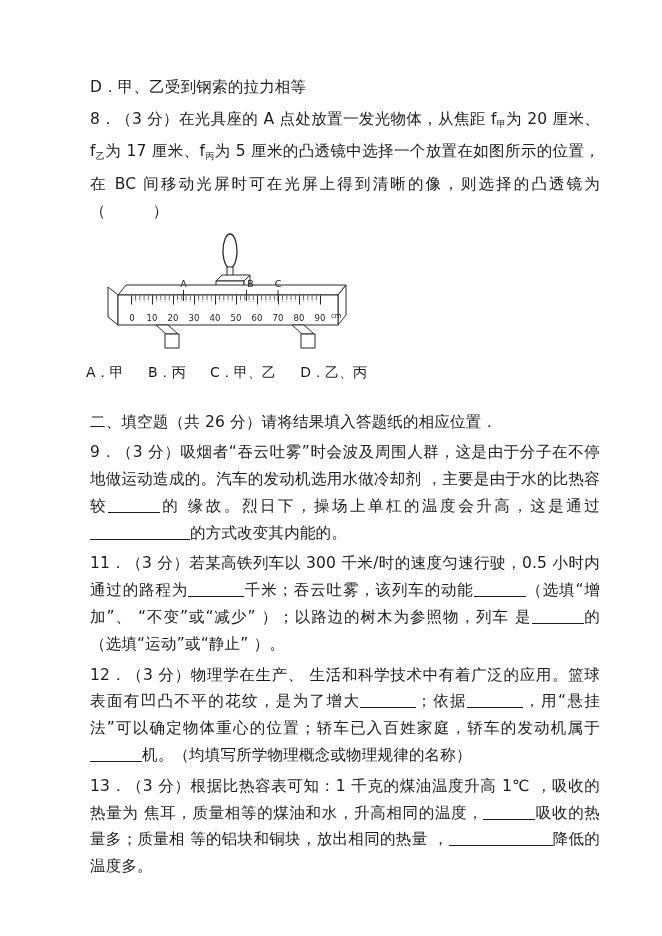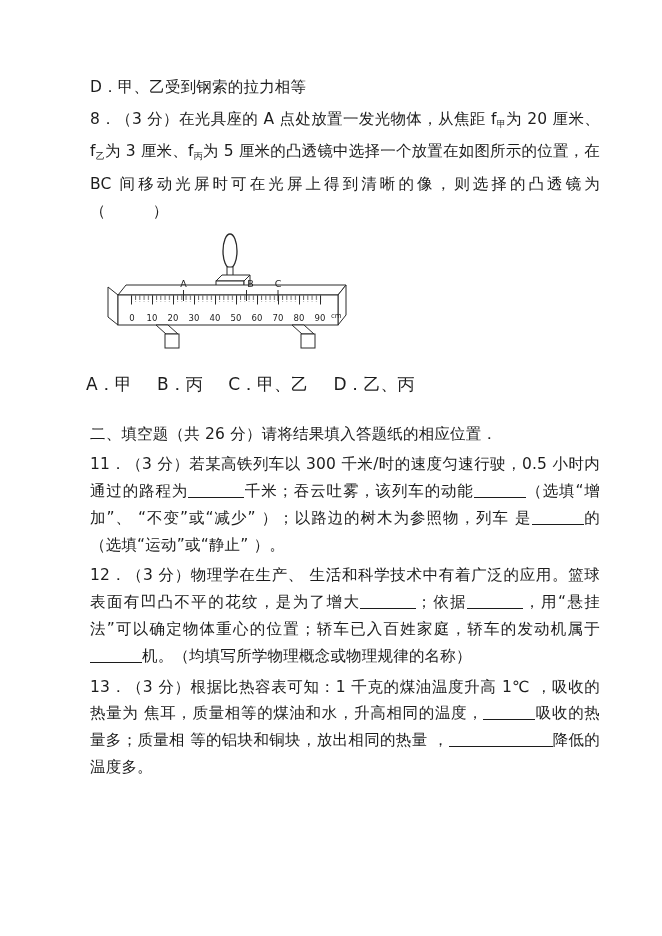--- a/index.html
+++ b/index.html
@@ -14,33 +14,33 @@
     margin:4px;letter-spacing:0.2px;
   }
   .fillsec .para{line-height:26.8px;}
   .sub{font-size:9px;vertical-align:-3px;}
   .blank{
     display:inline-block;border-bottom:1px solid #1c1c1c;
     height:14px;vertical-align:-2px;
   }
   .b52{width:52px;} .b56{width:56px;} .b100{width:100px;} .b104{width:104px;}
   .diagram-wrap{margin:5px 0 2px 12px;}
-  .options{margin-top:14px;font-size:17px;line-height:27px;}
+  .options{margin-top:2px;font-size:14px;line-height:27px;}
   .options span{margin-right:20px;}
   .section-head{margin-top:23px;}
   svg text{font-family:"DejaVu Sans","Liberation Sans",sans-serif;}
 </style>
 </head>
 <body>
 
 <div class="page">
 
   <p class="line">D．甲、乙受到钢索的拉力相等</p>
 
-  <p class="para"><span>8．（3 分）在光具座的 A 点处放置一发光物体，从焦距 f</span><span class="sub">甲</span><span>为 20 厘米、f</span><span class="sub">乙</span><span>为 3 厘米、f</span><span class="sub">丙</span><span>为 5 厘米的凸透镜中选择一个放置在如图所示的位置，在 BC 间移动光屏时可在光屏上得到清晰的像，则选择的凸透镜为　（　　　）</span></p>
+  <p class="para"><span>8．（3 分）在光具座的 A 点处放置一发光物体，从焦距 f</span><span class="sub">甲</span><span>为 20 厘米、f</span><span class="sub">乙</span><span>为 17 厘米、f</span><span class="sub">丙</span><span>为 5 厘米的凸透镜中选择一个放置在如图所示的位置，在 BC 间移动光屏时可在光屏上得到清晰的像，则选择的凸透镜为　（　　　）</span></p>
 
   <div class="diagram-wrap">
     <svg width="254" height="122" viewBox="0 0 254 122">
       <defs>
         <pattern id="minorTicks" patternUnits="userSpaceOnUse" x="33" y="64" width="4.2" height="6">
           <line x1="0.5" y1="0" x2="0.5" y2="5" stroke="#2a2a2a" stroke-width="0.8"></line>
         </pattern>
         <pattern id="majorTicks" patternUnits="userSpaceOnUse" x="33" y="64" width="21" height="9">
           <line x1="0.5" y1="0" x2="0.5" y2="9" stroke="#2a2a2a" stroke-width="1"></line>
         </pattern>
@@ -101,20 +101,21 @@
   <p class="options">
     <span>A．甲</span>
     <span>B．丙</span>
     <span>C．甲、乙</span>
     <span>D．乙、丙</span>
   </p>
 
   <div class="fillsec">
     <p class="para section-head">二、填空题（共 26 分）请将结果填入答题纸的相应位置．</p>
 
+    <p class="para"><span>9．（3 分）吸烟者“吞云吐雾”时会波及周围人群，这是由于分子在不停地做运动造成的。汽车的发动机选用水做冷却剂 ，主要是由于水的比热容 较</span><span class="blank b52"></span><span>的 缘故。烈日下，操场上单杠的温度会升高，这是通过</span><span class="blank b100"></span><span>的方式改变其内能的。</span></p>
 
 
     <p class="para"><span>11．（3 分）若某高铁列车以 300 千米/时的速度匀速行驶，0.5 小时内通过的路程为</span><span class="blank b56"></span><span>千米；吞云吐雾，该列车的动能</span><span class="blank b52"></span><span>（选填“增加”、 “不变”或“减少” ）；以路边的树木为参照物，列车 是</span><span class="blank b52"></span><span>的（选填“运动”或“静止” ）。</span></p>
 
     <p class="para"><span>12．（3 分）物理学在生产、 生活和科学技术中有着广泛的应用。篮球表面有凹凸不平的花纹，是为了增大</span><span class="blank b56"></span><span>；依据</span><span class="blank b56"></span><span>，用“悬挂法”可以确定物体重心的位置；轿车已入百姓家庭，轿车的发动机属于</span><span class="blank b52"></span><span>机。（均填写所学物理概念或物理规律的名称）</span></p>
 
     <p class="para"><span>13．（3 分）根据比热容表可知：1 千克的煤油温度升高 1℃ ，吸收的热量为 焦耳，质量相等的煤油和水，升高相同的温度，</span><span class="blank b52"></span><span>吸收的热量多；质量相 等的铝块和铜块，放出相同的热量 ，</span><span class="blank b104"></span><span>降低的温度多。</span></p>
   </div>
 
 </div>

